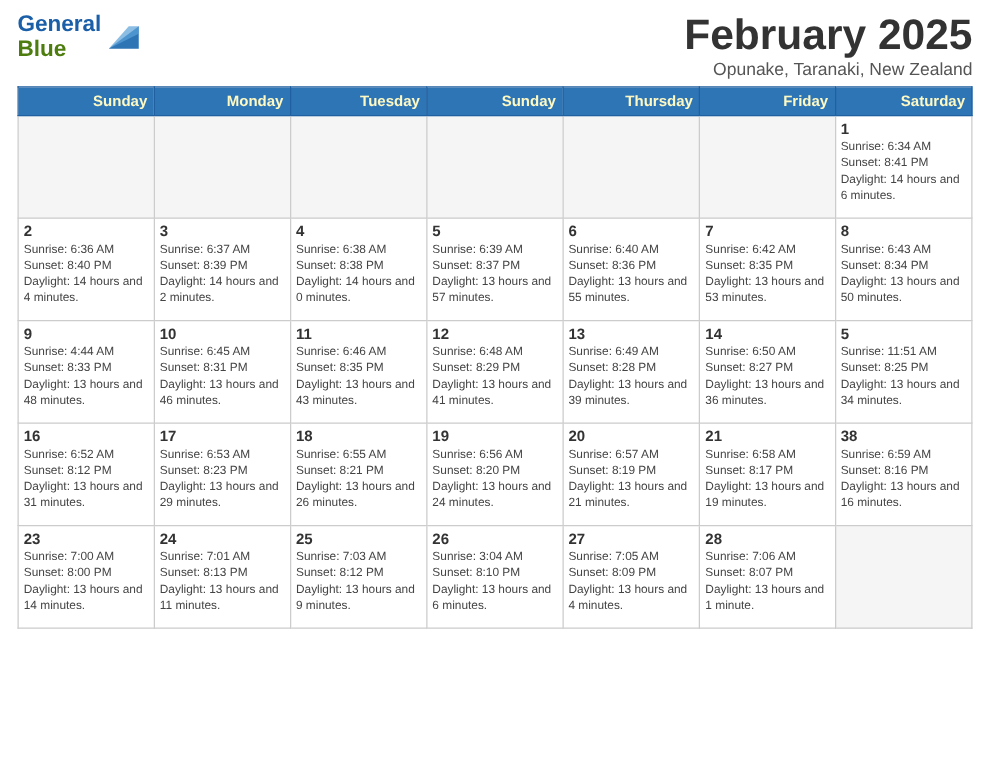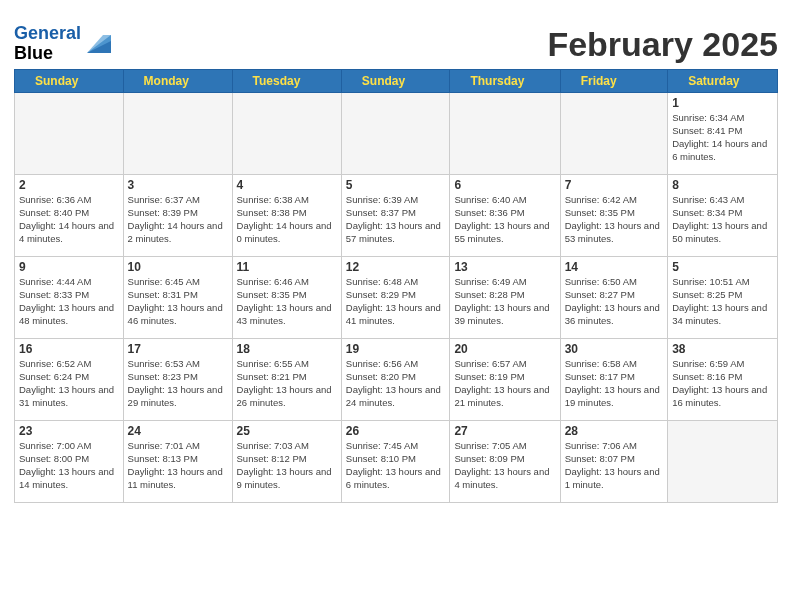--- a/index.html
+++ b/index.html
@@ -11,21 +11,21 @@
       overflow: hidden;
     }
     .page {
       width: 792px;
       height: 612px;
       padding: 10px 14px;
     }
     .header-area {
       display: flex;
       justify-content: space-between;
-      align-items: flex-end;
+      align-items: flex-start;
       margin-bottom: 6px;
     }
     .logo {
       display: flex;
       align-items: center;
       gap: 0;
     }
     .logo-text {
       font-size: 18px;
       font-weight: bold;
@@ -40,38 +40,37 @@
       margin-top: -4px;
     }
     .title-area {
       text-align: right;
     }
     .month-title {
       font-size: 34px;
       font-weight: bold;
       color: #333;
       line-height: 1.1;
-      margin-top: 16px;
     }
     .location {
       font-size: 14px;
       color: #555;
     }
     .calendar {
       width: 100%;
       border-collapse: collapse;
       border: 1px solid #ccc;
     }
     .calendar th {
       background: #2e75b6;
-      color: #fde047;
+      color: #fef9c3;
       font-size: 12px;
       font-weight: bold;
-      padding: 4px 20px;
-      text-align: left;
+      padding: 4px 5px;
+      text-align: right;
       border: 1px solid #2060a0;
     }
     .calendar td {
       border: 1px solid #ccc;
       vertical-align: top;
       padding: 3px 4px;
       width: 113px;
       height: 82px;
       background: #fff;
     }
@@ -92,30 +91,31 @@
   </style>
 </head>
 <body>
 
 <div class="page">
   <div class="header-area">
     <div class="logo">
       <div>
         <div class="logo-text">
           <span class="blue">General</span><br>
-          <span style="color:#000000;">Blue</span>
+          <span style="color:#4d7c0f;">Blue</span>
         </div>
       </div>
       <svg class="logo-icon" viewBox="0 0 30 30">
         <polygon points="4,26 28,8 28,26" fill="#2e75b6"></polygon>
         <polygon points="4,26 20,8 28,8 28,14" fill="#5ba3d9" opacity="0.7"></polygon>
       </svg>
     </div>
     <div class="title-area">
       <div class="month-title">February 2025</div>
+      <div class="location">Opunake, Taranaki, New Zealand</div>
     </div>
   </div>
 
   <table class="calendar">
     <thead>
       <tr>
       <th>Sunday</th>
           <th>Monday</th>
           <th>Tuesday</th>
           <th>Sunday</th>
@@ -229,31 +229,31 @@
           </td>
           <td>
             <div class="day-num">14</div>
             <div class="day-info">Sunrise: 6:50 AM
 Sunset: 8:27 PM
 Daylight: 13 hours
 and 36 minutes.</div>
           </td>
           <td>
             <div class="day-num">5</div>
-            <div class="day-info">Sunrise: 10:51 AM
+            <div class="day-info">Sunrise: 11:51 AM
 Sunset: 8:25 PM
 Daylight: 13 hours
 and 34 minutes.</div>
           </td>
         </tr>
         <tr>
           <td>
             <div class="day-num">16</div>
             <div class="day-info">Sunrise: 6:52 AM
-Sunset: 6:24 PM
+Sunset: 8:12 PM
 Daylight: 13 hours
 and 31 minutes.</div>
           </td>
           <td>
             <div class="day-num">17</div>
             <div class="day-info">Sunrise: 6:53 AM
 Sunset: 8:23 PM
 Daylight: 13 hours
 and 29 minutes.</div>
           </td>
@@ -272,21 +272,21 @@
 and 24 minutes.</div>
           </td>
           <td>
             <div class="day-num">20</div>
             <div class="day-info">Sunrise: 6:57 AM
 Sunset: 8:19 PM
 Daylight: 13 hours
 and 21 minutes.</div>
           </td>
           <td>
-            <div class="day-num">30</div>
+            <div class="day-num">21</div>
             <div class="day-info">Sunrise: 6:58 AM
 Sunset: 8:17 PM
 Daylight: 13 hours
 and 19 minutes.</div>
           </td>
           <td>
             <div class="day-num">38</div>
             <div class="day-info">Sunrise: 6:59 AM
 Sunset: 8:16 PM
 Daylight: 13 hours
@@ -310,21 +310,21 @@
           </td>
           <td>
             <div class="day-num">25</div>
             <div class="day-info">Sunrise: 7:03 AM
 Sunset: 8:12 PM
 Daylight: 13 hours
 and 9 minutes.</div>
           </td>
           <td>
             <div class="day-num">26</div>
-            <div class="day-info">Sunrise: 7:45 AM
+            <div class="day-info">Sunrise: 3:04 AM
 Sunset: 8:10 PM
 Daylight: 13 hours
 and 6 minutes.</div>
           </td>
           <td>
             <div class="day-num">27</div>
             <div class="day-info">Sunrise: 7:05 AM
 Sunset: 8:09 PM
 Daylight: 13 hours
 and 4 minutes.</div>

